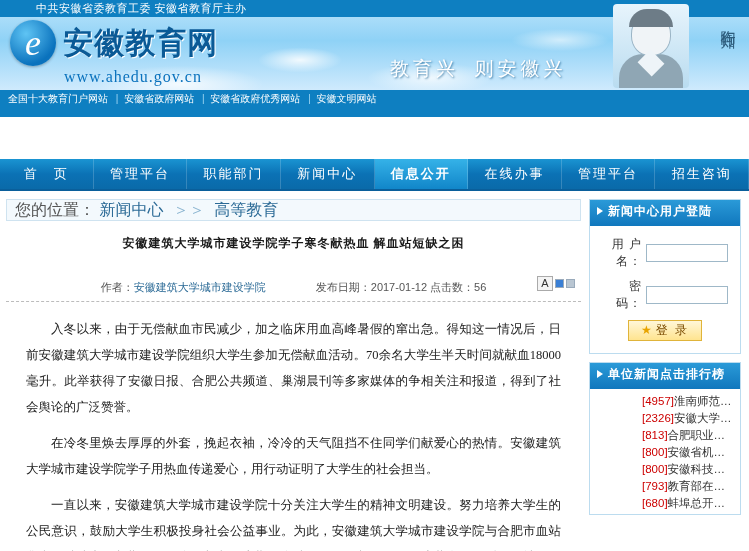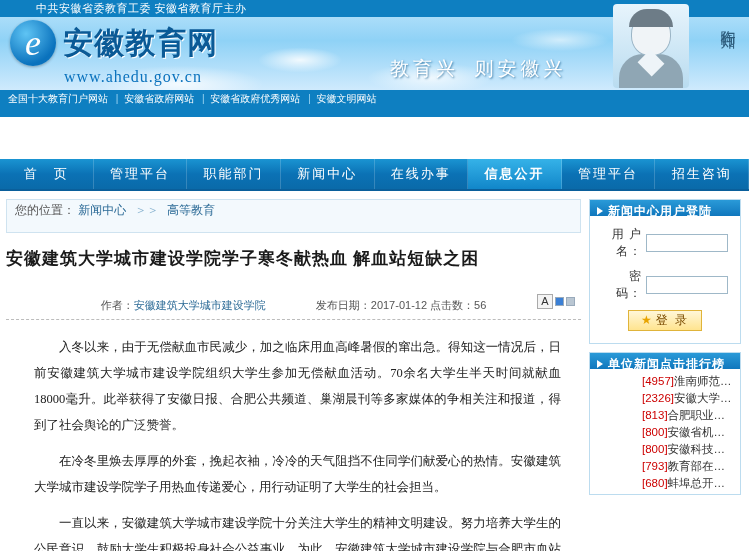--- a/index.html
+++ b/index.html
@@ -159,36 +159,36 @@
   
   .content {
     display:flex;
     padding:8px 6px 0 6px;
     gap:8px;
   }
   .left-col { width:575px; }
   .right-col { width:152px; }
 
   .crumb {
-    height:34px;
+    height:22px;
     border:1px solid #cfe3f0;
     background:#f3f9fd;
-    font-size:12px;
+    font-size:16px;
     line-height:20px;
     padding-left:8px;
     color:#2b6a96;
     margin-bottom:8px;
   }
   .crumb .home { color:#555; }
   .crumb .arrow { color:#8ab4d0; margin:0 5px; }
 
   .article-title {
-    text-align:left;
-    font-family:"Liberation Serif", serif;
-    font-size:17px;
+    text-align:center;
+    font-family:"Liberation Serif", serif;
+    font-size:12px;
     font-weight:bold;
     color:#1a1a1a;
     margin:14px 0 16px 0;
     letter-spacing:1px;
   }
   .meta {
     text-align:center;
     font-size:11px;
     color:#555;
     padding-bottom:6px;
@@ -212,26 +212,26 @@
   .sw.grey { background:#b9c6d2; }
 
   .article-body {
     padding:14px 20px 0 20px;
     font-size:12.5px;
     line-height:26px;
     color:#222;
     font-family:"Liberation Serif", serif;
     text-align:justify;
   }
-  .article-body p { margin:0 0 10px 8px; text-indent:2em; }
+  .article-body p { margin:0 0 10px 0; text-indent:2em; }
 
   
   .panel { border:1px solid #bcdcef; margin-bottom:8px; background:#fff; }
   .panel-head {
-    height:16px;
+    height:26px;
     background:linear-gradient(180deg,#2a9ad8,#1077bd);
     color:#fff;
     font-size:12px;
     line-height:22px;
     padding-left:18px;
     position:relative;
     font-weight:bold;
     letter-spacing:1px;
   }
   .panel-head .tri {
@@ -313,22 +313,22 @@
     <span>安徽省政府优秀网站</span>
     <span class="sep">|</span>
     <span>安徽文明网站</span>
   </div>
 
   <div class="nav">
     <div class="nav-item">首　页</div>
     <div class="nav-item">管理平台</div>
     <div class="nav-item">职能部门</div>
     <div class="nav-item">新闻中心</div>
+    <div class="nav-item active">信息公开</div>
     <div class="nav-item">在线办事</div>
-    <div class="nav-item active">信息公开</div>
     <div class="nav-item">管理平台</div>
     <div class="nav-item">招生咨询</div>
   </div>
 
   <div class="content">
 
     <div class="left-col">
 
       <div class="crumb">
         <span class="home">您的位置：</span>

